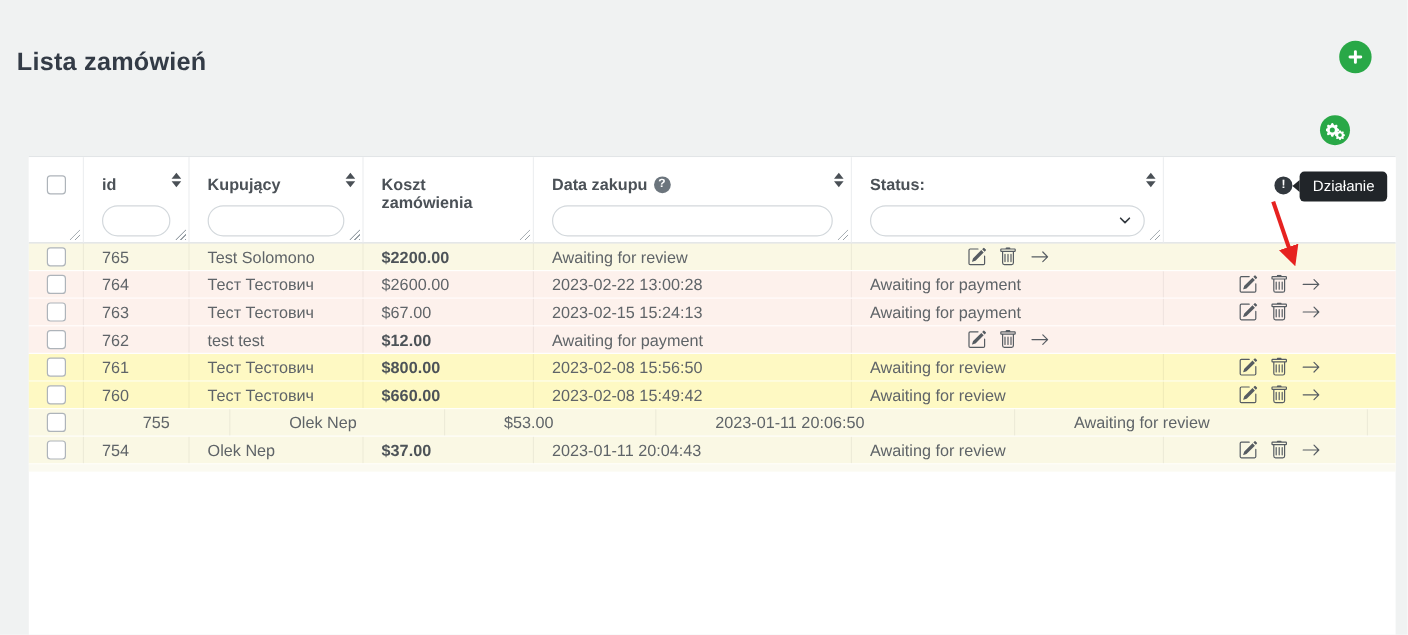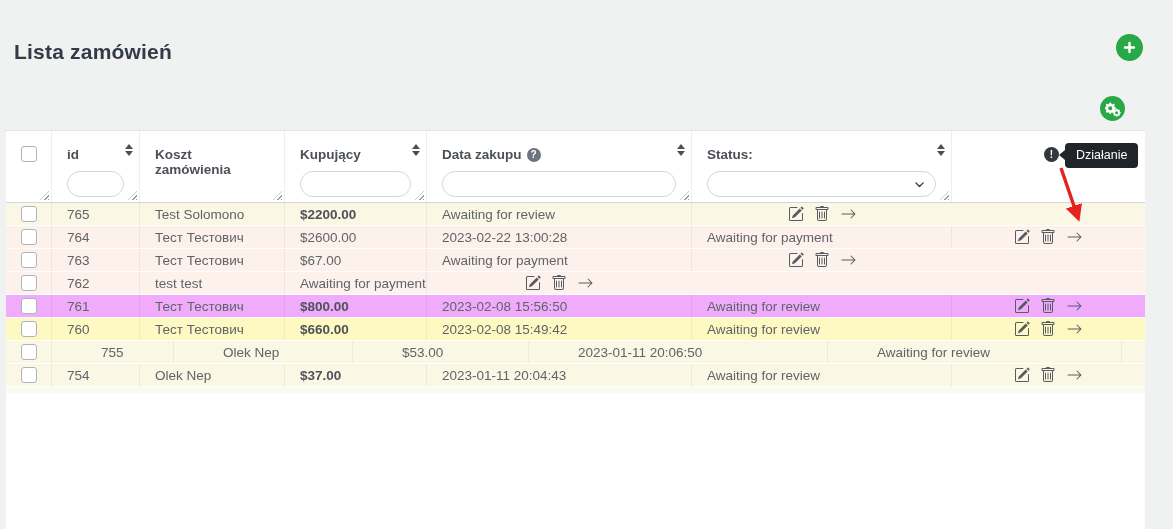--- a/index.html
+++ b/index.html
@@ -6,21 +6,21 @@
   html,body { width:1173px; height:529px; }
   body { font-family:"Liberation Sans", sans-serif; background:#f0f2f2; overflow:hidden; }
   .page { position:relative; width:1173px; height:529px; }
 
   .page-title { position:absolute; left:14px; top:40px; font-size:21px; font-weight:700; color:#333b46; letter-spacing:.2px; }
 
   .round-btn { position:absolute; border-radius:50%; background:#29a847; display:flex; align-items:center; justify-content:center; cursor:pointer; border:none; }
   .add-btn { left:1116px; top:34px; width:27px; height:27px; }
   .settings-btn { left:1100px; top:96px; width:25px; height:25px; }
 
-  .table { position:absolute; left:6px; top:130px; width:1139px; height:399px; background:#fff; border-top:1px solid #e2e5e7; }
+  .table { position:absolute; left:24px; top:130px; width:1139px; height:399px; background:#fff; border-top:1px solid #e2e5e7; }
   .grid-row { display:grid; grid-template-columns:46px 88px 145px 142px 265px 260px 193px; }
 
   
   .thead { height:72px; background:#fff; border-bottom:1px solid #d3d7da; }
   .th { position:relative; padding:14px 15px 0 15px; border-right:1px solid #edeff1; }
   .th:last-child { border-right:none; }
   .th-label { font-size:13.5px; font-weight:700; color:#4b5157; display:inline-flex; align-items:center; gap:5px; }
   .th-check { padding-top:15px; }
 
   .sort { position:absolute; top:13px; right:6px; display:flex; flex-direction:column; gap:2px; cursor:pointer; }
@@ -98,31 +98,31 @@
         <span class="th-label">id</span>
         <span class="sort">
             <span class="tri-up"></span>
             <span class="tri-dn"></span>
           </span>
         <input type="text" class="filter-input" value="" style="">
         <span class="rh"></span>
       </div>
 
       <div class="th">
-        <span class="th-label">Koszt zamówienia</span>
-        <span class="rh"></span>
-      </div>
-
-      <div class="th">
         <span class="th-label">Kupujący</span>
         <span class="sort">
             <span class="tri-up"></span>
             <span class="tri-dn"></span>
           </span>
         <input type="text" class="filter-input" value="" style="">
+        <span class="rh"></span>
+      </div>
+
+      <div class="th">
+        <span class="th-label">Koszt zamówienia</span>
         <span class="rh"></span>
       </div>
 
       <div class="th">
         <span class="th-label">
           <span>Data zakupu</span>
           <span class="round-badge help-icon">?</span>
         </span>
         <span class="sort">
             <span class="tri-up"></span>
@@ -215,20 +215,21 @@
     </div>
   </div>
 
   <div class="trow grid-row" style="background: rgb(253, 241, 236);">
     <div class="td c-check">
             <input type="checkbox" class="cb" style="">
           </div>
     <div class="td c-id">763</div>
     <div class="td c-buyer">Тест Тестович</div>
     <div class="td c-cost">$67.00</div>
+    <div class="td c-date">2023-02-15 15:24:13</div>
     <div class="td c-status">Awaiting for payment</div>
     <div class="c-actions">
       <button class="icon-btn">
         <svg viewBox="0 0 16 16">
                 <path d="M15.502 1.94a.5.5 0 0 1 0 .706L14.459 3.69l-2-2L13.502.646a.5.5 0 0 1 .707 0l1.293 1.293zm-1.75 2.456-2-2L4.939 9.21a.5.5 0 0 0-.121.196l-.805 2.414a.25.25 0 0 0 .316.316l2.414-.805a.5.5 0 0 0 .196-.12l6.813-6.814z"></path>
                 <path d="M1 13.5A1.5 1.5 0 0 0 2.5 15h11a1.5 1.5 0 0 0 1.5-1.5v-6a.5.5 0 0 0-1 0v6a.5.5 0 0 1-.5.5h-11a.5.5 0 0 1-.5-.5v-11a.5.5 0 0 1 .5-.5H9a.5.5 0 0 0 0-1H2.5A1.5 1.5 0 0 0 1 2.5v11z"></path>
               </svg>
       </button>
       <button class="icon-btn">
         <svg viewBox="0 0 16 16">
@@ -243,20 +244,21 @@
       </button>
     </div>
   </div>
 
   <div class="trow grid-row" style="background: rgb(253, 241, 236);">
     <div class="td c-check">
             <input type="checkbox" class="cb" style="">
           </div>
     <div class="td c-id">762</div>
     <div class="td c-buyer">test test</div>
+    <div class="td c-cost bold">$12.00</div>
     <div class="td c-status">Awaiting for payment</div>
     <div class="c-actions">
       <button class="icon-btn">
         <svg viewBox="0 0 16 16">
                 <path d="M15.502 1.94a.5.5 0 0 1 0 .706L14.459 3.69l-2-2L13.502.646a.5.5 0 0 1 .707 0l1.293 1.293zm-1.75 2.456-2-2L4.939 9.21a.5.5 0 0 0-.121.196l-.805 2.414a.25.25 0 0 0 .316.316l2.414-.805a.5.5 0 0 0 .196-.12l6.813-6.814z"></path>
                 <path d="M1 13.5A1.5 1.5 0 0 0 2.5 15h11a1.5 1.5 0 0 0 1.5-1.5v-6a.5.5 0 0 0-1 0v6a.5.5 0 0 1-.5.5h-11a.5.5 0 0 1-.5-.5v-11a.5.5 0 0 1 .5-.5H9a.5.5 0 0 0 0-1H2.5A1.5 1.5 0 0 0 1 2.5v11z"></path>
               </svg>
       </button>
       <button class="icon-btn">
         <svg viewBox="0 0 16 16">
@@ -265,21 +267,21 @@
               </svg>
       </button>
       <button class="icon-btn" style="width:17px">
         <svg viewBox="0 0 16 16">
                 <path d="M1 8a.5.5 0 0 1 .5-.5h11.793l-3.147-3.146a.5.5 0 0 1 .708-.708l4 4a.5.5 0 0 1 0 .708l-4 4a.5.5 0 0 1-.708-.708L13.293 8.5H1.5A.5.5 0 0 1 1 8z"></path>
               </svg>
       </button>
     </div>
   </div>
 
-  <div class="trow grid-row" style="background: #f0abfc;">
+  <div class="trow grid-row" style="background: #fef9c3;">
     <div class="td c-check">
             <input type="checkbox" class="cb" style="">
           </div>
     <div class="td c-id">761</div>
     <div class="td c-buyer">Тест Тестович</div>
     <div class="td c-cost bold">$800.00</div>
     <div class="td c-date">2023-02-08 15:56:50</div>
     <div class="td c-status">Awaiting for review</div>
     <div class="c-actions">
       <button class="icon-btn">

